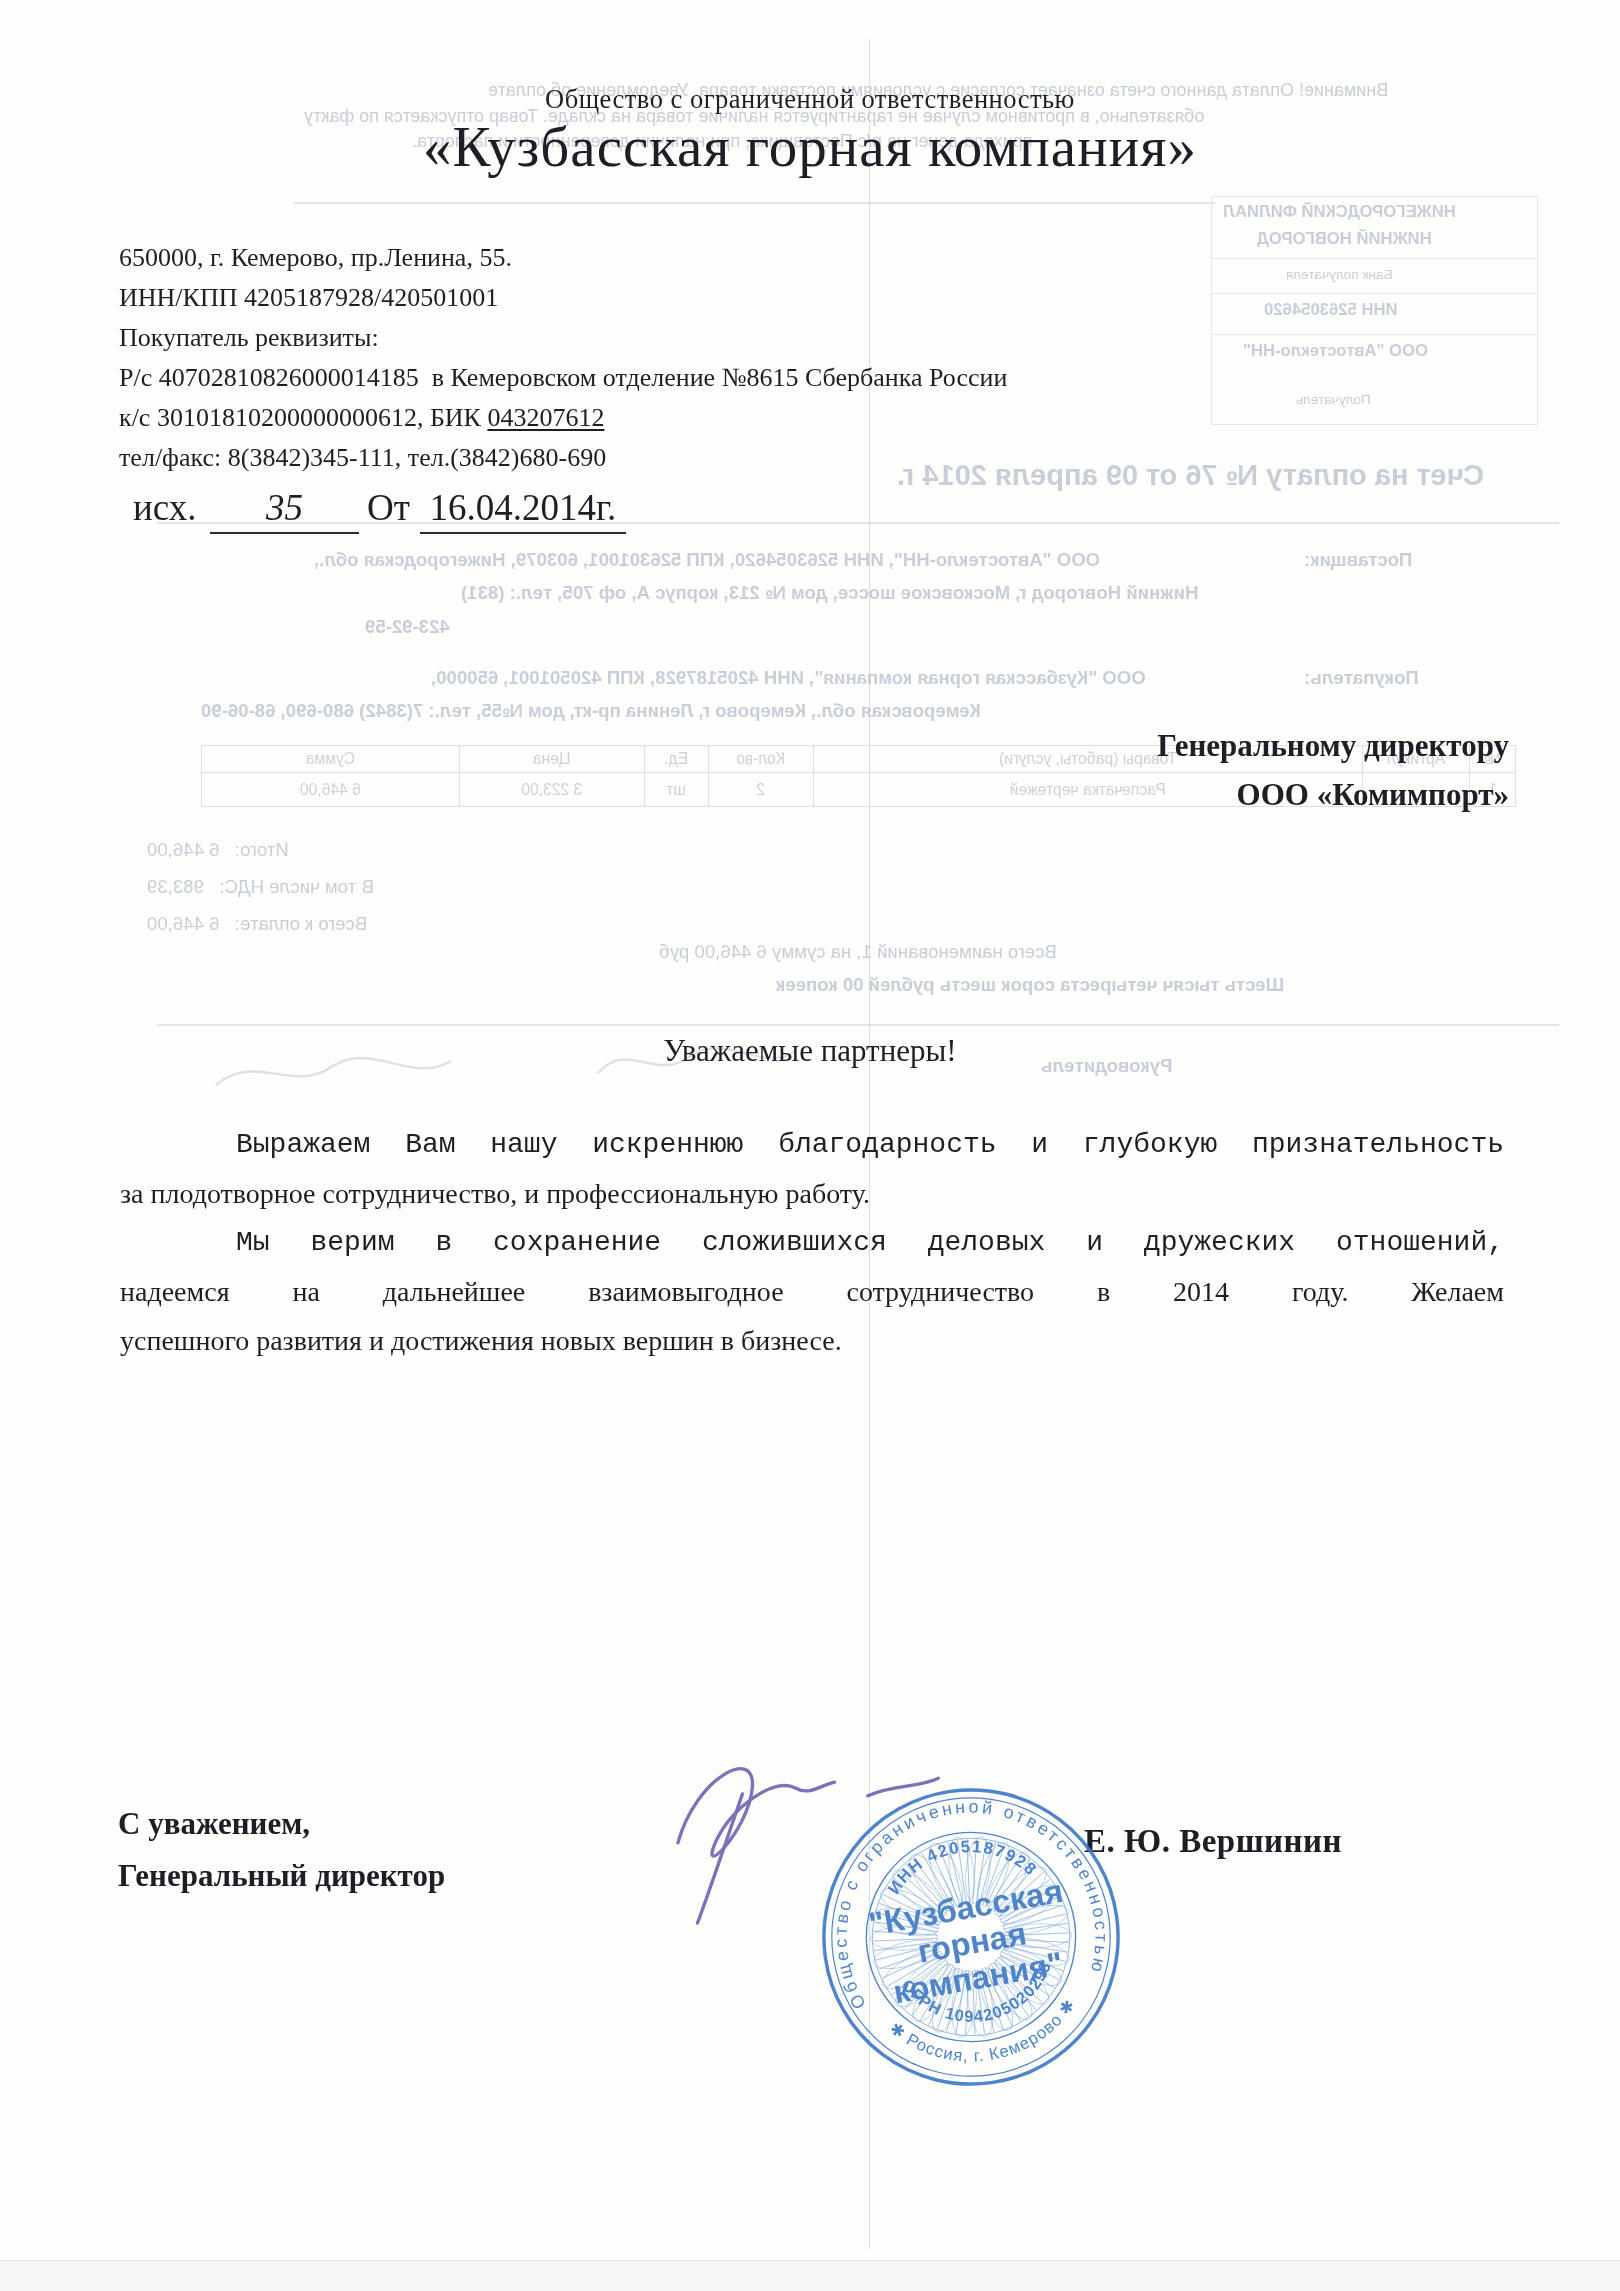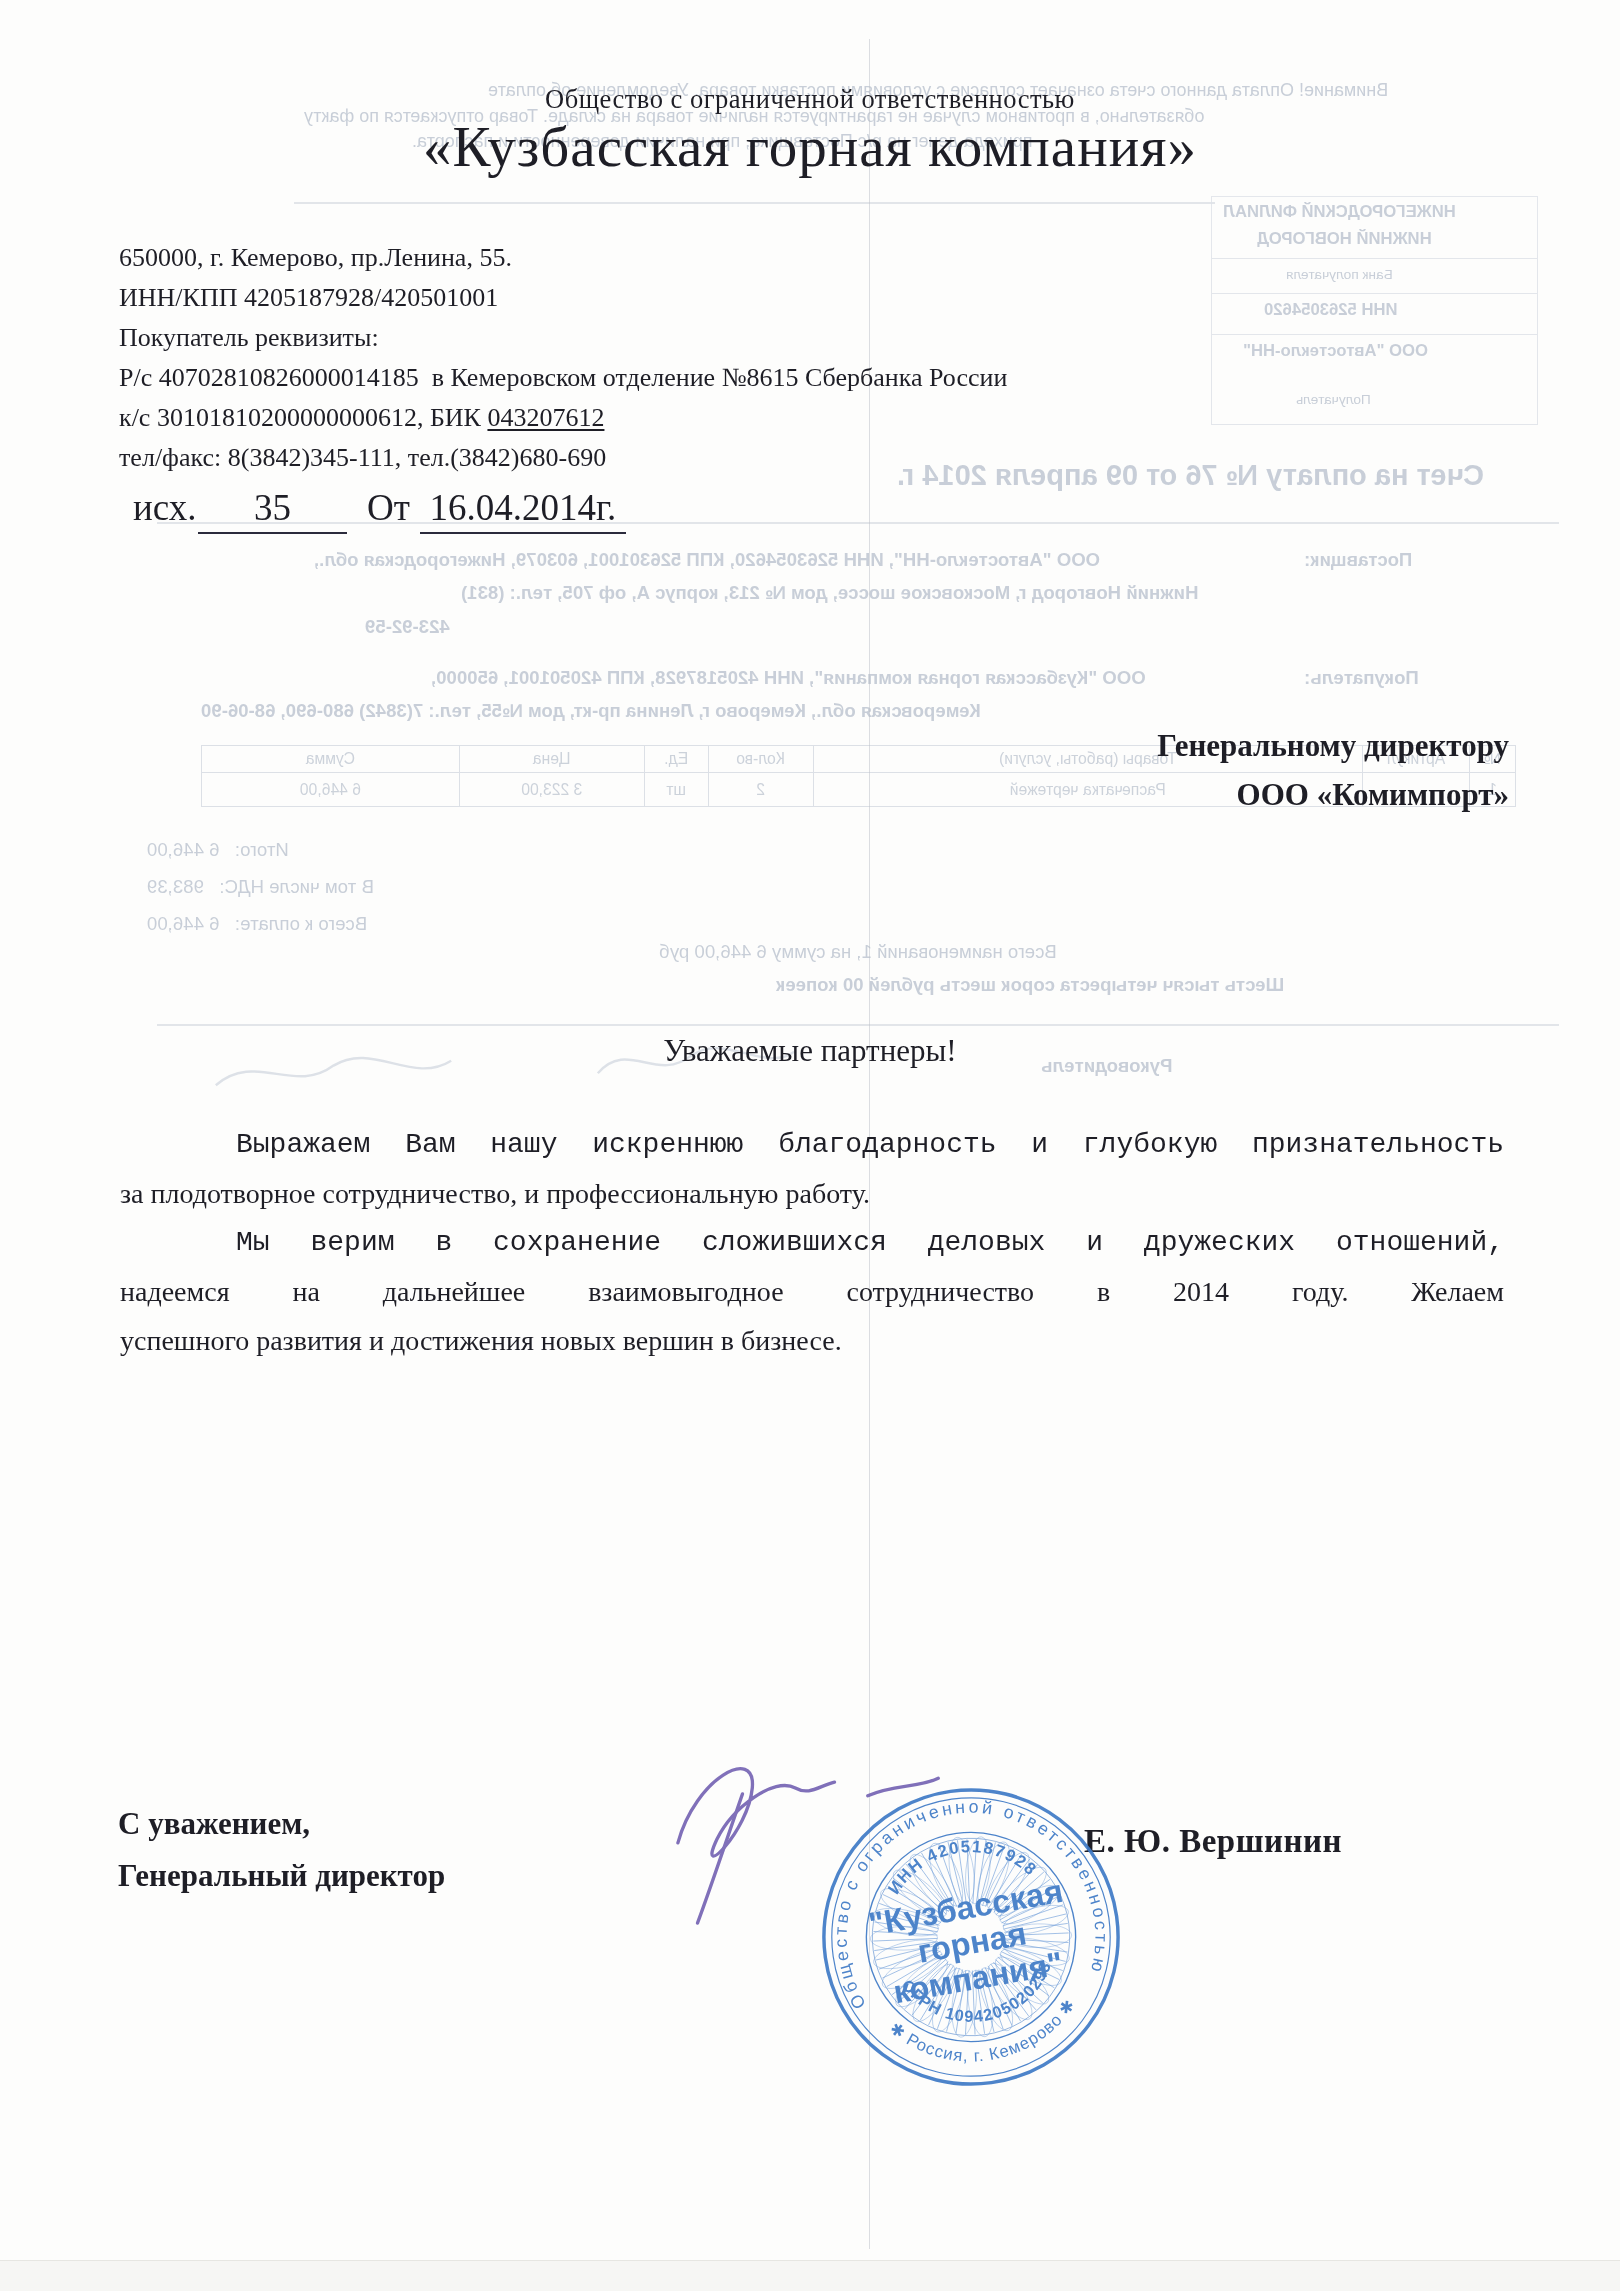--- a/index.html
+++ b/index.html
@@ -137,21 +137,21 @@
   <div class="abs req">
     <div>650000, г. Кемерово, пр.Ленина, 55.</div>
     <div>ИНН/КПП 4205187928/420501001</div>
     <div>Покупатель реквизиты:</div>
     <div class="nw">Р/с 40702810826000014185  в Кемеровском отделение №8615 Сбербанка России</div>
     <div class="nw"><span>к/с 30101810200000000612, БИК </span><span class="bik-u">043207612</span></div>
     <div>тел/факс: 8(3842)345-111, тел.(3842)680-690</div>
   </div>
 
   <div class="abs ref-row" style="left:133px;">исх.</div>
-  <div class="blank ref-row" style="left:198px;width:149px;">35</div>
+  <div class="blank ref-row" style="left:210px;width:149px;font-style:italic;">35</div>
   <div class="abs ref-row" style="left:367px;">От</div>
   <div class="blank ref-row" style="left:420px;width:206px;">16.04.2014г.</div>
 
   <div class="abs addr">
     <div>Генеральному директору</div>
     <div>ООО «Комимпорт»</div>
   </div>
 
   <div class="abs salut">Уважаемые партнеры!</div>
 

